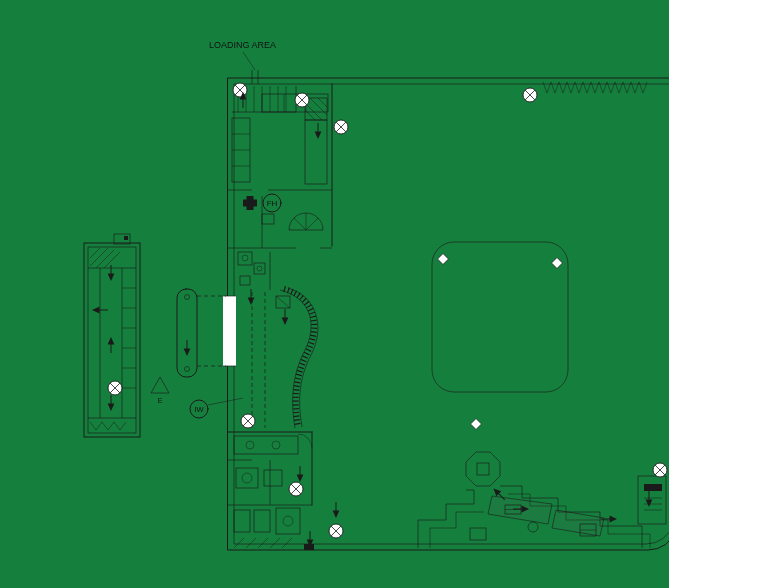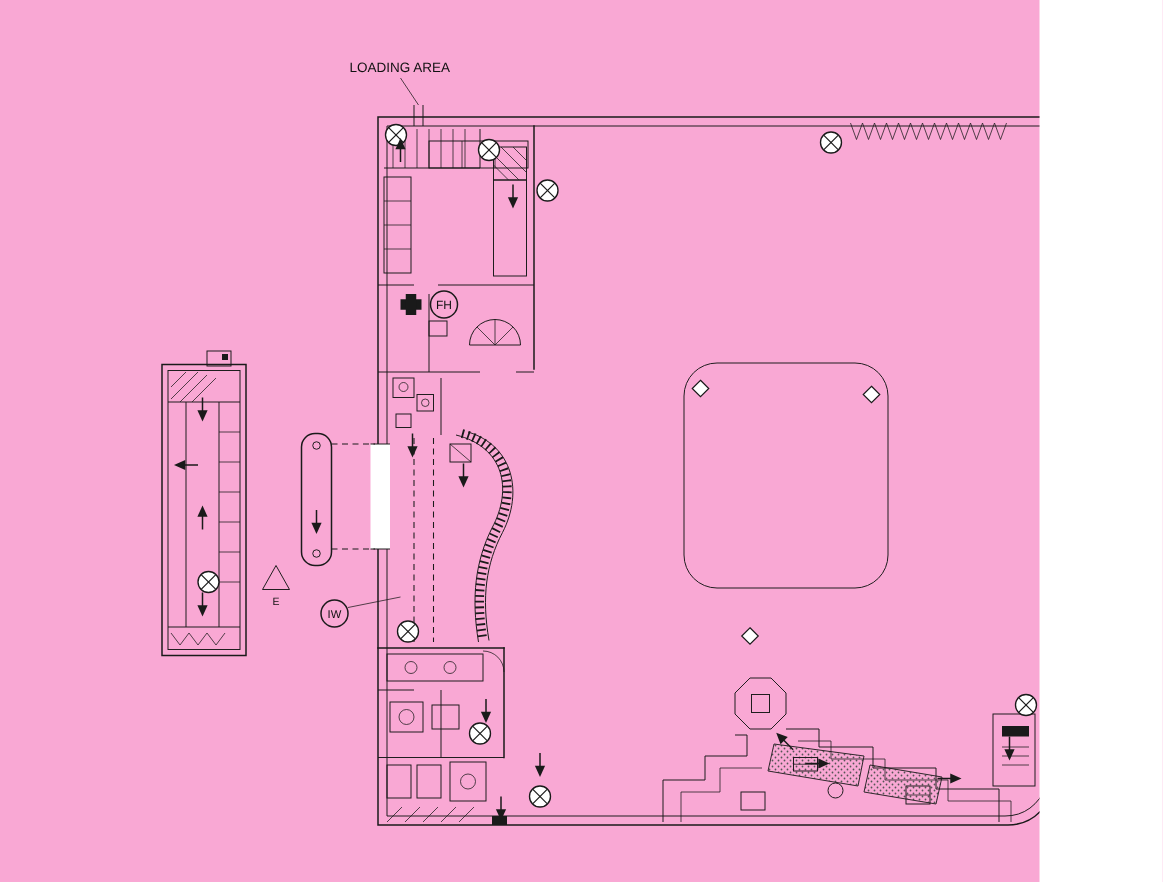--- a/index.html
+++ b/index.html
@@ -1,16 +1,16 @@
 <!DOCTYPE html>
 <html><head>
 <meta charset="utf-8">
 <style>
   html,body{margin:0;padding:0;background:#ffffff;}
-  #stage{position:relative;width:669px;height:588px;background:#f9a8d4;overflow:hidden;padding-left:24px;}
+  #stage{position:relative;width:669px;height:588px;background:#15803d;overflow:hidden;}
   svg{display:block;}
   text{font-family:"Liberation Sans","DejaVu Sans",sans-serif;fill:#111;}
   .w{stroke:#1a1a1a;stroke-width:1;fill:none;stroke-linecap:square;}
   .w2{stroke:#1a1a1a;stroke-width:.65;fill:none;}
   .thin{stroke:#1a1a1a;stroke-width:.5;fill:none;}
   .dash{stroke:#1a1a1a;stroke-width:.7;fill:none;stroke-dasharray:4 3;}
   .blk{fill:#1a1a1a;stroke:none;}
   .tex{stroke:#1a1a1a;stroke-width:6;fill:none;stroke-dasharray:1.2 2.6;}
   .stip{fill:url(#dots);stroke:#1a1a1a;stroke-width:.6;}
 </style>

